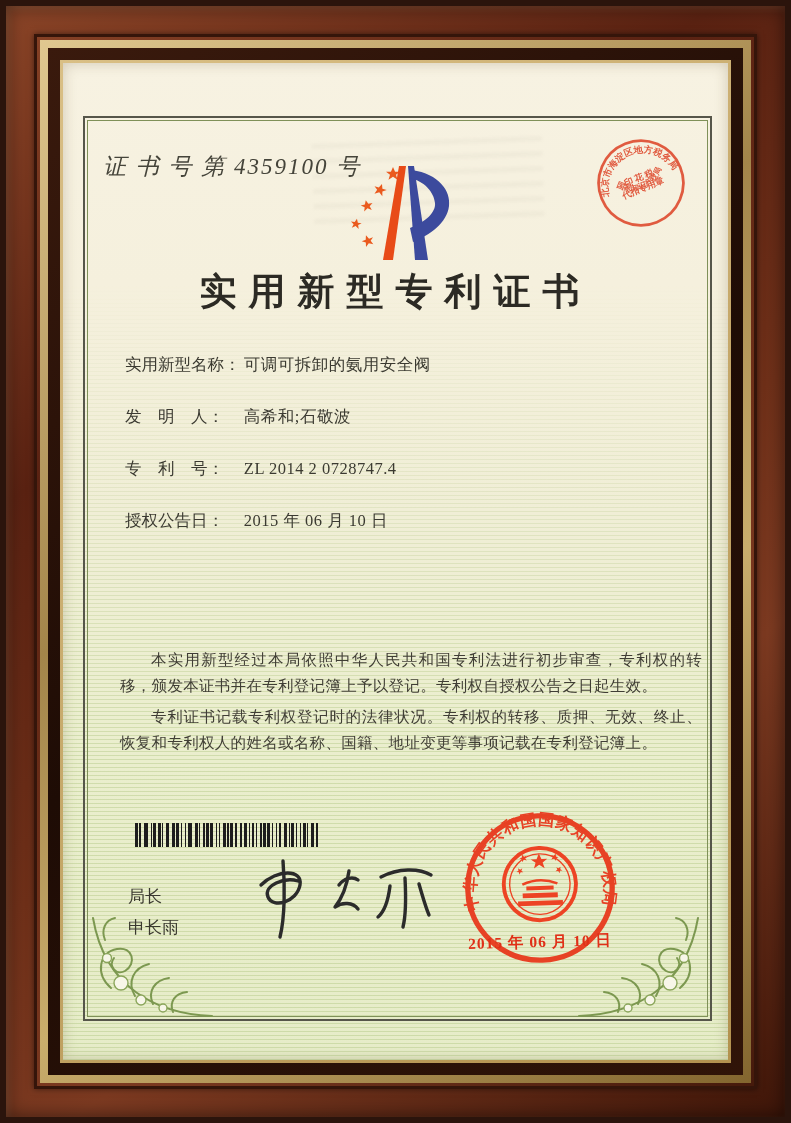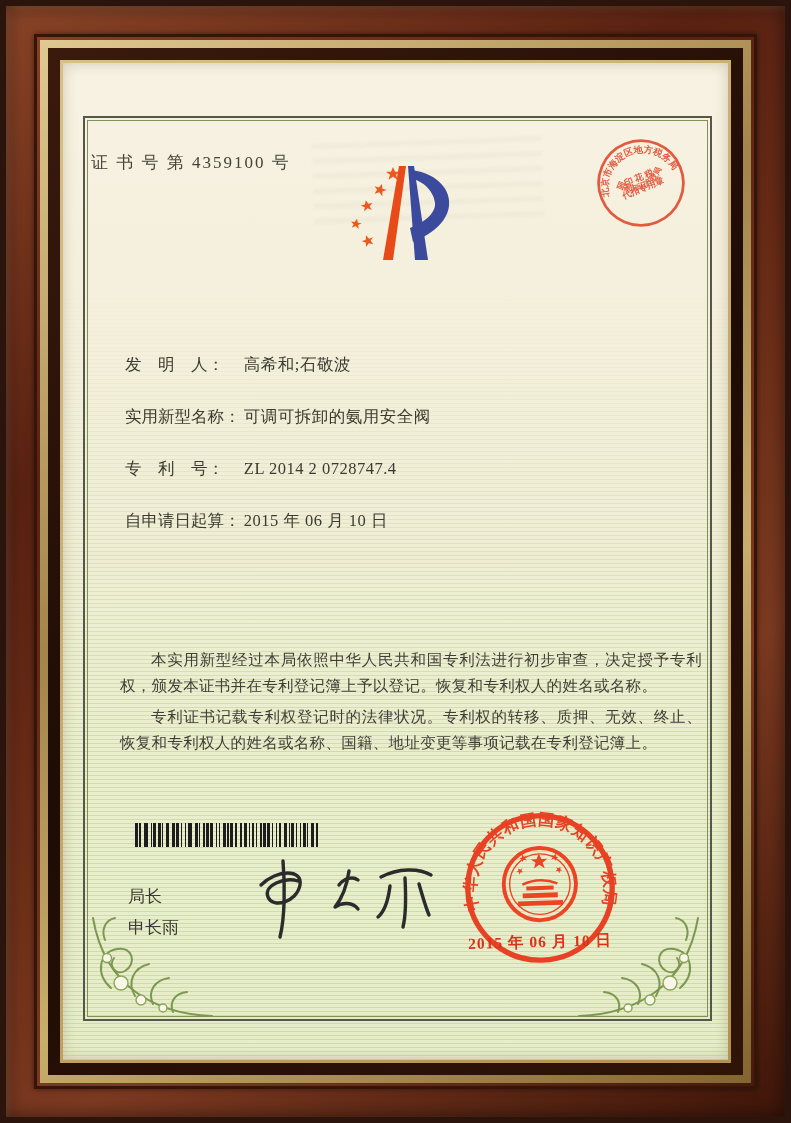--- a/index.html
+++ b/index.html
@@ -21,21 +21,21 @@
          background:linear-gradient(to bottom,#f7f2e2 0%,#f5f0dd 22%,#f0eed6 45%,#eaeecd 70%,#e6ecc8 100%);
          box-shadow:inset 0 0 14px rgba(90,70,40,.25);}
   .guilloche{position:absolute;inset:0;pointer-events:none;
          background:repeating-linear-gradient(to bottom,rgba(150,180,95,.30) 0 1px,transparent 1px 4px);
          -webkit-mask-image:linear-gradient(to bottom,transparent 0 22%,rgba(0,0,0,.55) 45%,#000 68%);
          mask-image:linear-gradient(to bottom,transparent 0 22%,rgba(0,0,0,.55) 45%,#000 68%);}
   .inner-border{position:absolute;left:20px;top:53px;width:625px;height:901px;
          border:2px solid #56564a;}
   .inner-border::before{content:"";position:absolute;inset:2px;border:1px solid #7f9058;}
   
-  .cert-number{position:absolute;left:28px;top:88px;font-size:17px;letter-spacing:2px;color:#45443a;}
+  .cert-number{position:absolute;left:40px;top:88px;font-size:23px;letter-spacing:2px;color:#45443a;font-style:italic;}
   .ghost-ink{position:absolute;left:250px;top:72px;width:230px;height:85px;opacity:.5;
          background:repeating-linear-gradient(0deg,rgba(125,115,100,.10) 0 5px,transparent 5px 15px);
          filter:blur(1.5px);transform:rotate(-2deg);}
   .tax-stamp{position:absolute;left:532px;top:74px;width:92px;height:92px;opacity:.92;}
   .logo{position:absolute;left:277px;top:98px;width:112px;height:104px;}
   .title{position:absolute;left:0;top:204px;width:100%;text-align:center;
          font-size:37px;font-weight:700;letter-spacing:12px;color:#2c2a24;}
   .fields{position:absolute;left:62px;top:291px;width:560px;font-size:16.5px;color:#3b3a31;}
   .field-row{height:52px;line-height:22px;}
   .field-label{display:inline-block;min-width:7.2em;}
@@ -101,38 +101,39 @@
         <use href="#starA" transform="translate(40,29) scale(6.4) rotate(18)"></use>
         <use href="#starA" transform="translate(27,45) scale(6) rotate(-12)"></use>
         <use href="#starA" transform="translate(16,63) scale(5.4) rotate(10)"></use>
         <use href="#starA" transform="translate(28,80) scale(6) rotate(-20)"></use>
       </g>
       <polygon fill="#e84b18" points="59,5 66,5 53,99 43,99"></polygon>
       <polygon fill="#3c4a9d" points="68,5 74,5 88,99 75,99"></polygon>
       <path fill="#3c4a9d" d="M72,9 C99,13 111,30 109,45 C107,62 90,74 73,81 L70,67 C86,61 96,51 95,42 C94,31 84,20 70,17 Z"></path>
     </svg>
 
+    <div class="title">实用新型专利证书</div>
 
     <div class="fields">
       <div class="field-row">
+        <span class="field-label">实用新型名称：</span><span class="field-value">可调可拆卸的氨用安全阀</span>
+      </div>
+      <div class="field-row">
         <span class="field-label">发　明　人：</span><span class="field-value">高希和;石敬波</span>
-      </div>
-      <div class="field-row">
-        <span class="field-label">实用新型名称：</span><span class="field-value">可调可拆卸的氨用安全阀</span>
       </div>
       <div class="field-row">
         <span class="field-label">专　利　号：</span><span class="field-value">ZL 2014 2 0728747.4</span>
       </div>
       <div class="field-row">
-        <span class="field-label">自申请日起算：</span><span class="field-value">2015 年 06 月 10 日</span>
+        <span class="field-label">授权公告日：</span><span class="field-value">2015 年 06 月 10 日</span>
       </div>
     </div>
 
     <div class="paras">
-      <p>本实用新型经过本局依照中华人民共和国专利法进行初步审查，决定授予专利权，颁发本证书并在专利登记簿上予以登记。恢复和专利权人的姓名或名称。</p>
+      <p>本实用新型经过本局依照中华人民共和国专利法进行初步审查，专利权的转移，颁发本证书并在专利登记簿上予以登记。专利权自授权公告之日起生效。</p>
       <p>专利证书记载专利权登记时的法律状况。专利权的转移、质押、无效、终止、恢复和专利权人的姓名或名称、国籍、地址变更等事项记载在专利登记簿上。</p>
     </div>
 
     <div class="barcode">
         <i style="width:1.4307692307692308px;background:#1d1d1d"></i>
         <i style="width:1.4307692307692308px;background:#1d1d1d"></i>
         <i style="width:1.4307692307692308px;background:transparent"></i>
         <i style="width:1.4307692307692308px;background:#1d1d1d"></i>
         <i style="width:1.4307692307692308px;background:transparent"></i>
         <i style="width:1.4307692307692308px;background:transparent"></i>

